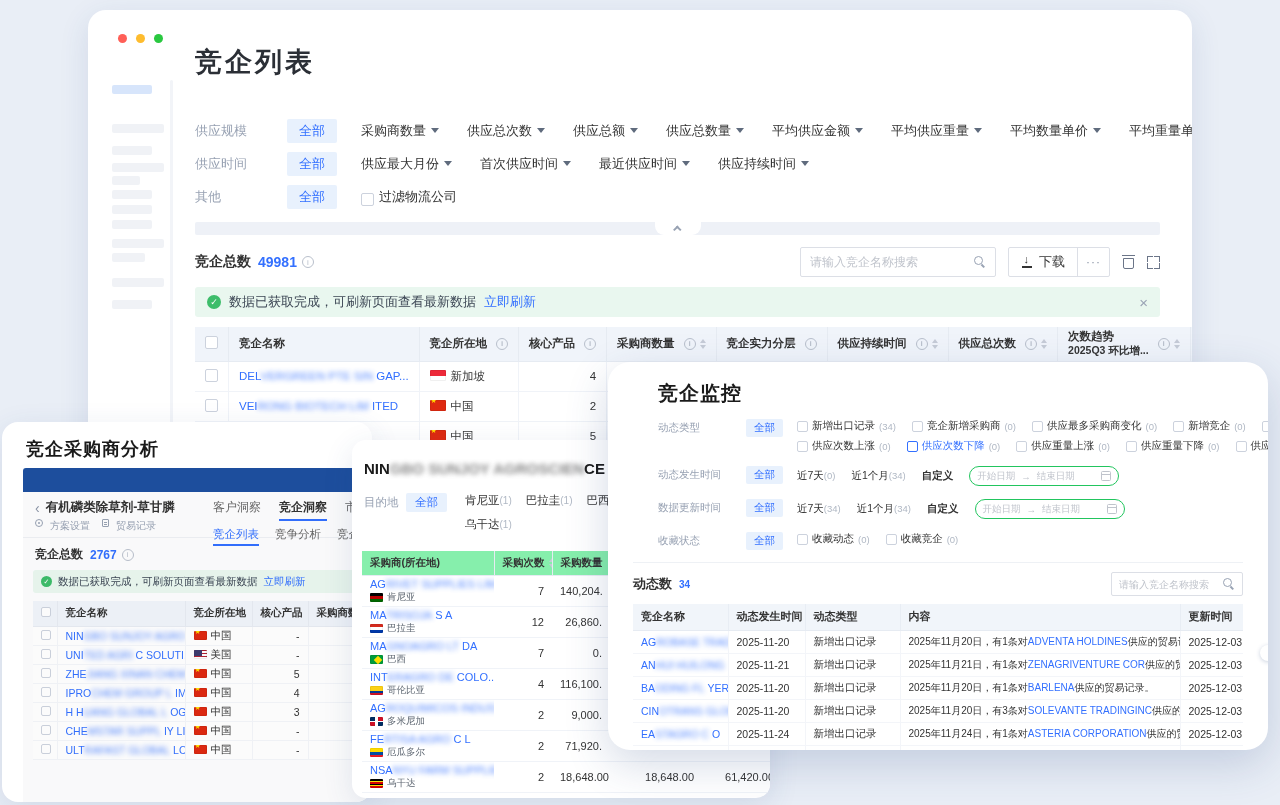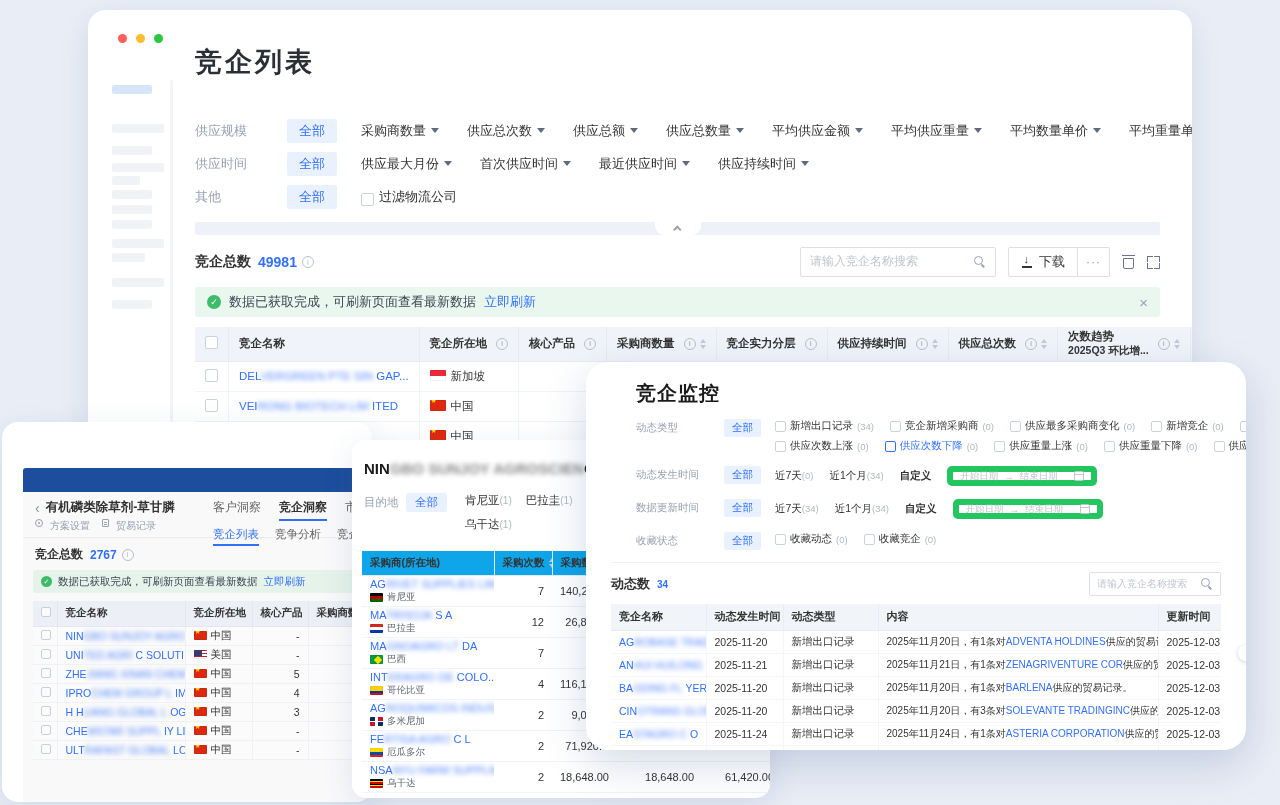--- a/index.html
+++ b/index.html
@@ -32,21 +32,21 @@
   .cb{width:13px;height:13px;border:1px solid #CCD2DD;border-radius:2px;background:#fff;display:inline-block;flex:none;}
   .collapse-strip{position:relative; margin-top:9px; height:13px; background:#EEF1F7; border-radius:2px;}
   .collapse-tab{position:absolute; left:calc(50% - 23px); top:0; width:46px; height:13px; background:#fff; border-radius:0 0 9px 9px; display:flex; align-items:center; justify-content:center;}
   .chev-up{width:6px;height:6px;border-top:2px solid #98A2B3;border-left:2px solid #98A2B3;transform:rotate(45deg) translateY(1px);}
   .total-row{display:flex; align-items:center; margin-top:12px;}
   .total-label{font-size:14px; font-weight:bold; color:var(--txt);}
   .total-value{font-size:14px; font-weight:bold; color:var(--accent); margin-left:7px;}
   .info{width:12px;height:12px;border:1px solid var(--lightgray);border-radius:50%;color:var(--lightgray);font-size:8px;display:inline-flex;align-items:center;justify-content:center;margin-left:5px;flex:none;font-style:normal;}
   .tool-right{margin-left:auto; display:flex; align-items:center; gap:12px;}
   .search-box{display:flex; align-items:center; width:196px; height:30px; border:1px solid #DCDFE6; border-radius:2px; padding:0 9px; background:#fff;}
-  .search-box input{border:none; outline:none; flex:1; font-size:12px; color:#333; font-family:Liberation Mono, monospace; min-width:0;}
+  .search-box input{border:none; outline:none; flex:1; font-size:12px; color:#333; font-family:Liberation Serif, serif; min-width:0;}
   .search-box input::placeholder{color:#C0C4CC;}
   .ico-search{width:12px;height:12px;position:relative;display:inline-block;flex:none;}
   .ico-search::before{content:"";position:absolute;width:7px;height:7px;border:1.4px solid #98A2B3;border-radius:50%;left:0;top:0;}
   .ico-search::after{content:"";position:absolute;width:4px;height:1.5px;background:#98A2B3;transform:rotate(45deg);left:7px;top:9px;}
   .dl-group{display:flex; align-items:stretch; height:30px; border:1px solid #DCDFE6; border-radius:2px; overflow:hidden;}
   .dl-main{display:flex; align-items:center; gap:6px; padding:0 12px; font-size:13px; color:#333; cursor:pointer;}
   .ico-dl{width:12px;height:12px;position:relative;display:inline-block;}
   .ico-dl::before{content:"↓";position:absolute;top:-3px;left:2.5px;font-size:11px;color:#333;line-height:12px;}
   .ico-dl::after{content:"";position:absolute;bottom:0;left:1px;right:1px;height:1.6px;background:#333;}
   .dl-more{display:flex;align-items:center;padding:0 8px;border-left:1px solid #DCDFE6;color:#8a94a6;font-size:12px;letter-spacing:1px;cursor:pointer;}
@@ -128,43 +128,43 @@
   .detail-win{left:352px; top:440px; width:418px; height:358px; border-radius:14px; z-index:3;}
   .detail-title{padding:20px 0 0 12px; font-size:15px; font-weight:bold; color:#1a1a1a; white-space:nowrap; overflow:hidden;}
   .dest-row{display:flex; margin:14px 0 0 12px; font-size:11.5px; align-items:flex-start;}
   .dest-label{color:var(--gray); width:42px; flex:none; padding-top:2px;}
   .dest-row .chip{margin-right:18px; padding:2px 9px; font-size:11.5px;}
   .dest-opts{width:310px;}
   .dest-line{display:flex; gap:14px; margin-bottom:9px; white-space:nowrap;}
   .dest-opt{cursor:pointer; color:#333;}
   .dest-opt .cnt{color:#B0B8C4; font-size:10px;}
   table.det-grid{margin:10px 0 0 10px; width:420px;}
-  table.det-grid th{height:24px; font-size:10.5px; padding:0 8px; background:#0ea5e9;}
+  table.det-grid th{height:24px; font-size:10.5px; padding:0 8px; background:#86efac;}
   table.det-grid td{height:31px; font-size:11px; padding:2px 8px; border-right:none;}
   .buyer-cell .bname{display:block; font-size:11px;}
   .buyer-loc{display:flex; align-items:center; font-size:9.5px; color:#5C6570; margin-top:1px;}
   .buyer-loc .flag{width:13px;height:9px;margin-right:4px;}
 
   
-  .monitor-win{left:586px; top:362px; width:660px; height:388px; border-radius:22px; z-index:4; box-shadow:0 14px 44px rgba(41,70,128,.20);}
+  .monitor-win{left:608px; top:362px; width:660px; height:388px; border-radius:22px; z-index:4; box-shadow:0 14px 44px rgba(41,70,128,.20);}
   .monitor-win h2{font-size:20px; font-weight:bold; color:#1a1a1a; padding:18px 0 0 50px; letter-spacing:1px;}
   .mon-filters{margin:12px 0 0 50px;}
   .mon-frow{display:flex; margin-bottom:7px; font-size:11px; align-items:flex-start;}
   .mon-flabel{width:88px; flex:none; color:var(--gray); font-size:10.5px; padding-top:2px;}
   .mon-frow .chip{margin-right:14px; padding:2px 8px; font-size:10.5px; flex:none;}
   .mon-fbody{flex:1;}
   .mon-line{display:flex; gap:16px; margin-bottom:6px; white-space:nowrap; align-items:center;}
   .mon-check{display:inline-flex; align-items:center; gap:4px; cursor:pointer; font-size:10.5px; color:#333;}
   .mon-check .cb{width:11px;height:11px;}
   .mon-check .cnt, .mon-opt .cnt{color:#B0B8C4; font-size:9.5px;}
   .mon-check.active{color:var(--accent);}
   .mon-check.active .cb{border-color:var(--accent);}
   .mon-opt{cursor:pointer; font-size:10.5px; color:#333;}
   .mon-custom{font-size:10.5px; color:#333; font-weight:bold;}
-  .date-input{display:flex; align-items:center; gap:6px; border:6px solid #22c55e; border-radius:5px; height:20px; padding:0 7px; width:150px; color:#C0C4CC; font-size:9.5px;}
+  .date-input{display:flex; align-items:center; gap:6px; border:1px solid #22c55e; border-radius:10px; height:20px; padding:0 7px; width:150px; color:#C0C4CC; font-size:9.5px;}
   .date-input .ph{flex:none;}
   .ico-cal{width:10px;height:10px;border:1.2px solid #C0C4CC;border-radius:1.5px;position:relative;margin-left:auto;display:inline-block;}
   .ico-cal::after{content:"";position:absolute;left:0;right:0;top:2px;height:1.2px;background:#C0C4CC;}
   .mon-divider{height:1px; background:#EEF1F5; margin:10px 25px 0 25px;}
   .mon-count-row{display:flex; align-items:center; margin:9px 25px 0 25px;}
   .mon-count-row .total-label{font-size:13px;}
   .mon-count-row .total-value{font-size:10px;}
   .mon-count-row .search-box{margin-left:auto; width:132px; height:24px; padding:0 7px;}
   .mon-count-row .search-box input{font-size:10px;}
   table.mon-grid{margin:8px 0 0 25px; width:610px;}
@@ -381,20 +381,21 @@
             <td class="num link"></td>
             <td class="red"></td>
             <td></td>
           </tr>
         </tbody>
     </table>
   </div>
 </section>
 
 <section class="win analysis-win">
+  <h2>竞企采购商分析</h2>
   <div class="inner-panel">
     <div class="panel-topbar"></div>
     <div class="panel-nav">
       <div class="crumb">
         <span class="back">‹</span>
         <span>有机磷类除草剂-草甘膦</span>
       </div>
       <div class="crumb-actions">
         <span class="act">
           <i class="ico-target"></i>

